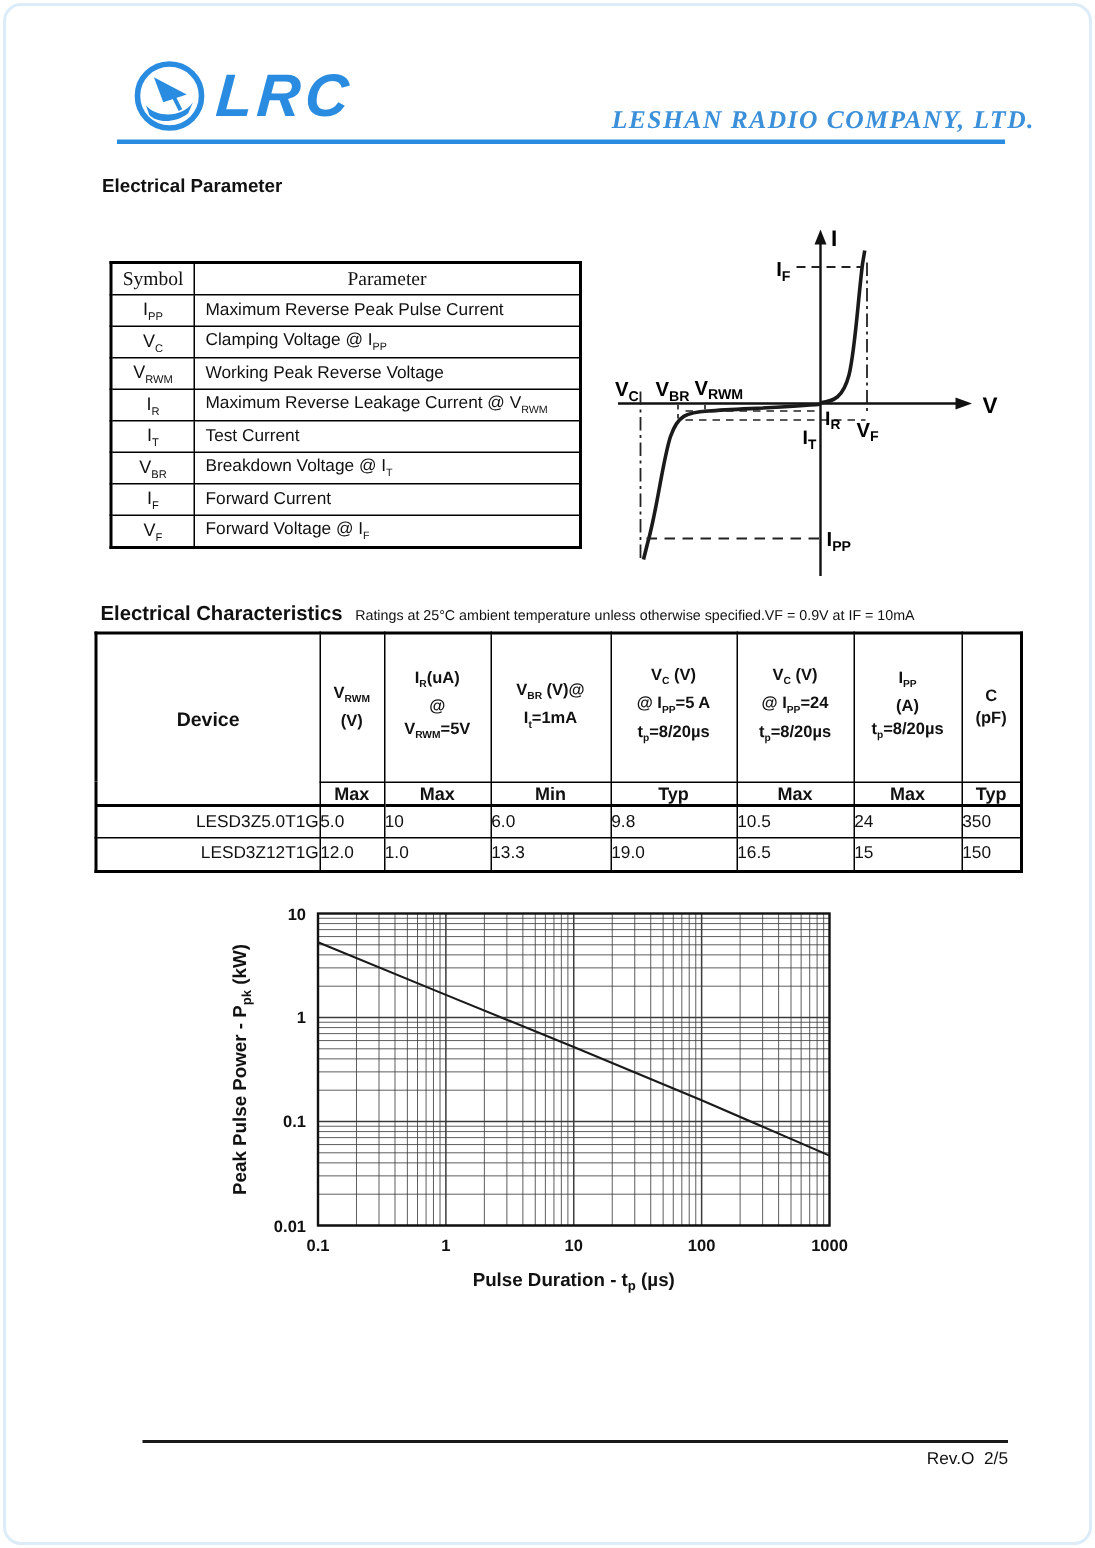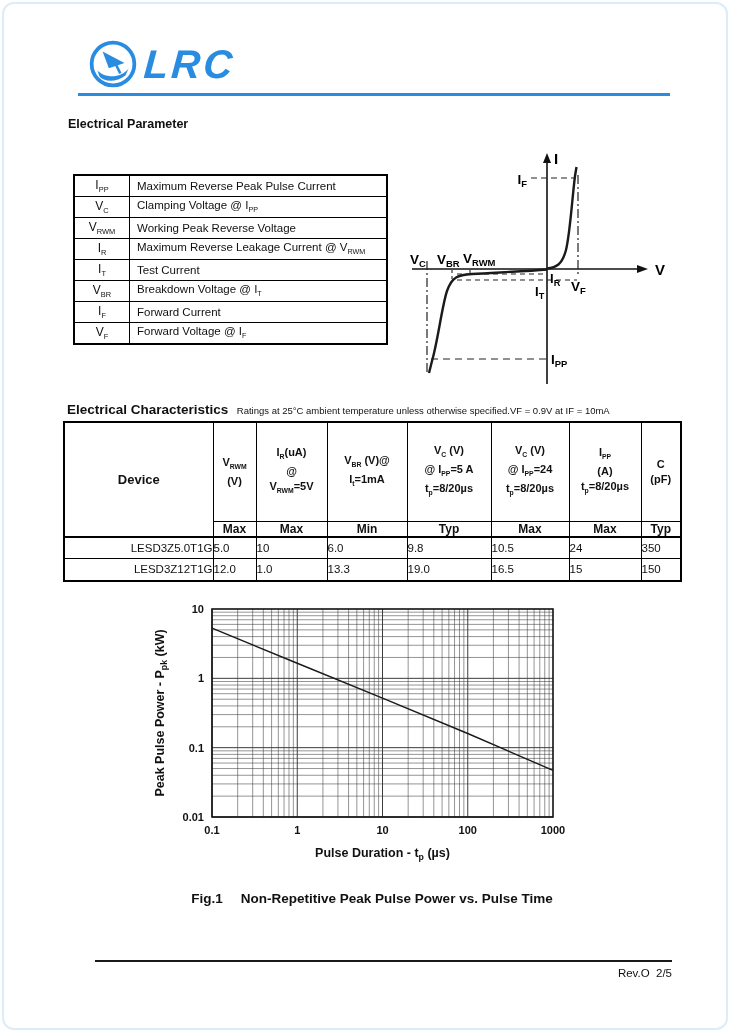--- a/index.html
+++ b/index.html
@@ -67,26 +67,31 @@
 
   <div class="logo-wrap">
     <svg width="50" height="52" viewBox="0 0 48 48">
       <circle cx="24" cy="24" r="20.5" fill="none" stroke="#2a8ce0" stroke-width="3.6"></circle>
       <polygon points="14,12 35,23 20,28" fill="#2a8ce0"></polygon>
       <line x1="27" y1="25" x2="31" y2="33" stroke="#2a8ce0" stroke-width="2.5"></line>
       <path d="M9,30 C16,38 32,38 39,28 L36,35 C27,42 15,41 11,36 Z" fill="#2a8ce0"></path>
     </svg>
     <span class="logo-lrc">LRC</span>
   </div>
+  <div class="company">LESHAN RADIO COMPANY, LTD.</div>
   <div class="blue-rule"></div>
 
   <div class="section-title">Electrical Parameter</div>
 
   <table class="symtab">
     <tbody>
+        <tr>
+      <th style="width:54px">Symbol</th>
+      <th>Parameter</th>
+    </tr>
     <tr>
           <td class="sym">I<sub>PP</sub></td>
           <td class="par">Maximum Reverse Peak Pulse Current</td>
         </tr>
     <tr>
           <td class="sym">V<sub>C</sub></td>
           <td class="par">Clamping Voltage @ I<sub>PP</sub></td>
         </tr>
     <tr>
           <td class="sym">V<sub>RWM</sub></td>
@@ -319,19 +324,16 @@
         <text x="64" y="21" text-anchor="end" font-size="11" font-weight="bold" fill="#111">10</text>
         <text x="64" y="90.33333333333334" text-anchor="end" font-size="11" font-weight="bold" fill="#111">1</text>
         <text x="64" y="159.66666666666669" text-anchor="end" font-size="11" font-weight="bold" fill="#111">0.1</text>
         <text x="64" y="229" text-anchor="end" font-size="11" font-weight="bold" fill="#111">0.01</text>
         <polyline points="72,36.11687304101196 157.25,71.2544465345025 242.5,106.02376817465392 327.75,141.51434786918924 413,178.40121518312358" fill="none" stroke="#1a1a1a" stroke-width="1.4"></polyline>
         <text x="242.5" y="265" text-anchor="middle" font-size="12.5" font-weight="bold" fill="#111"><tspan>Pulse Duration - t</tspan><tspan dy="3" font-size="70%">p</tspan><tspan dy="-3"> (µs)</tspan></text>
         <text transform="translate(24 121) rotate(-90)" text-anchor="middle" font-size="12.5" font-weight="bold" fill="#111"><tspan>Peak Pulse Power - P</tspan><tspan dy="3" font-size="70%">pk</tspan><tspan dy="-3"> (kW)</tspan></text>
       </svg>
   </div>
 
-  <div class="fig-caption">
-    <span class="fig">Fig.1</span><span>Non-Repetitive Peak Pulse Power vs. Pulse Time</span>
-  </div>
 
   <div class="foot-rule"></div>
   <div class="rev">Rev.O  2/5</div>
 </div>
 
 </body></html>

